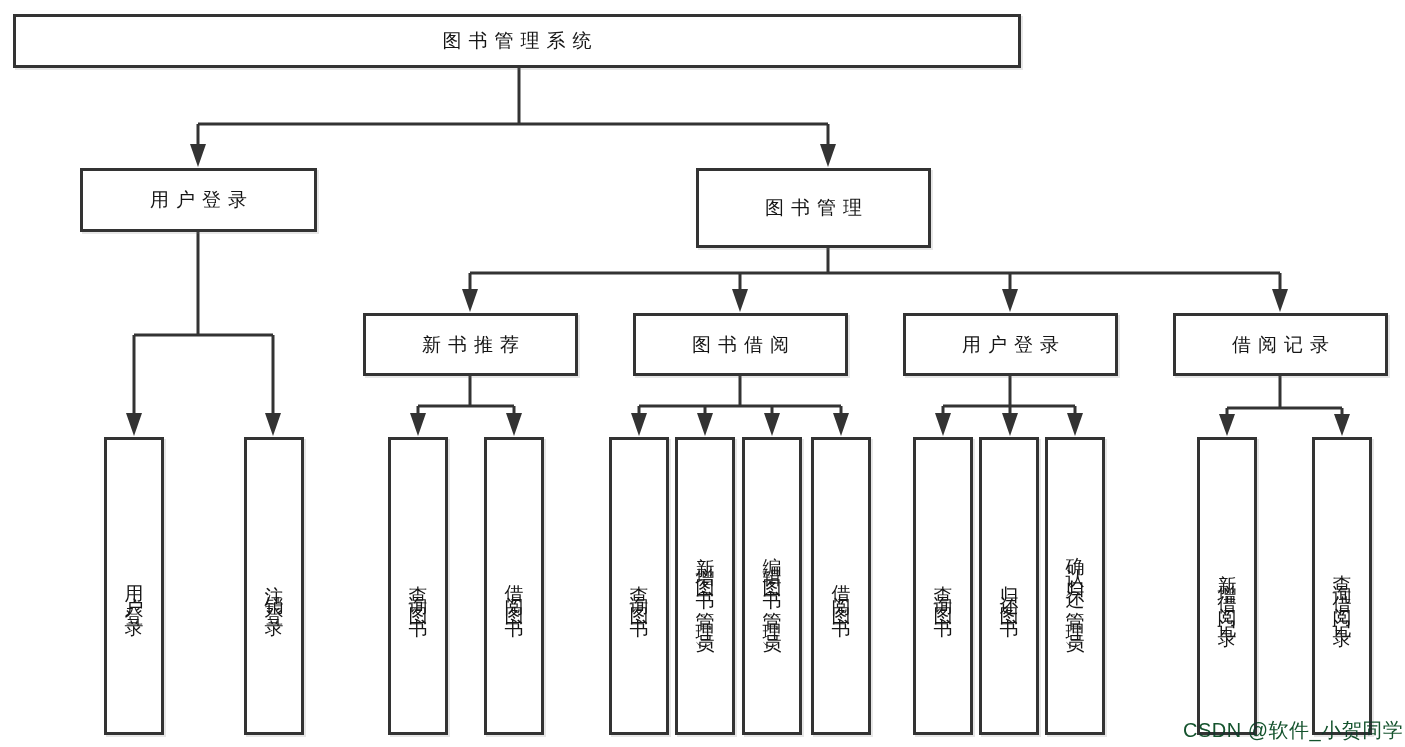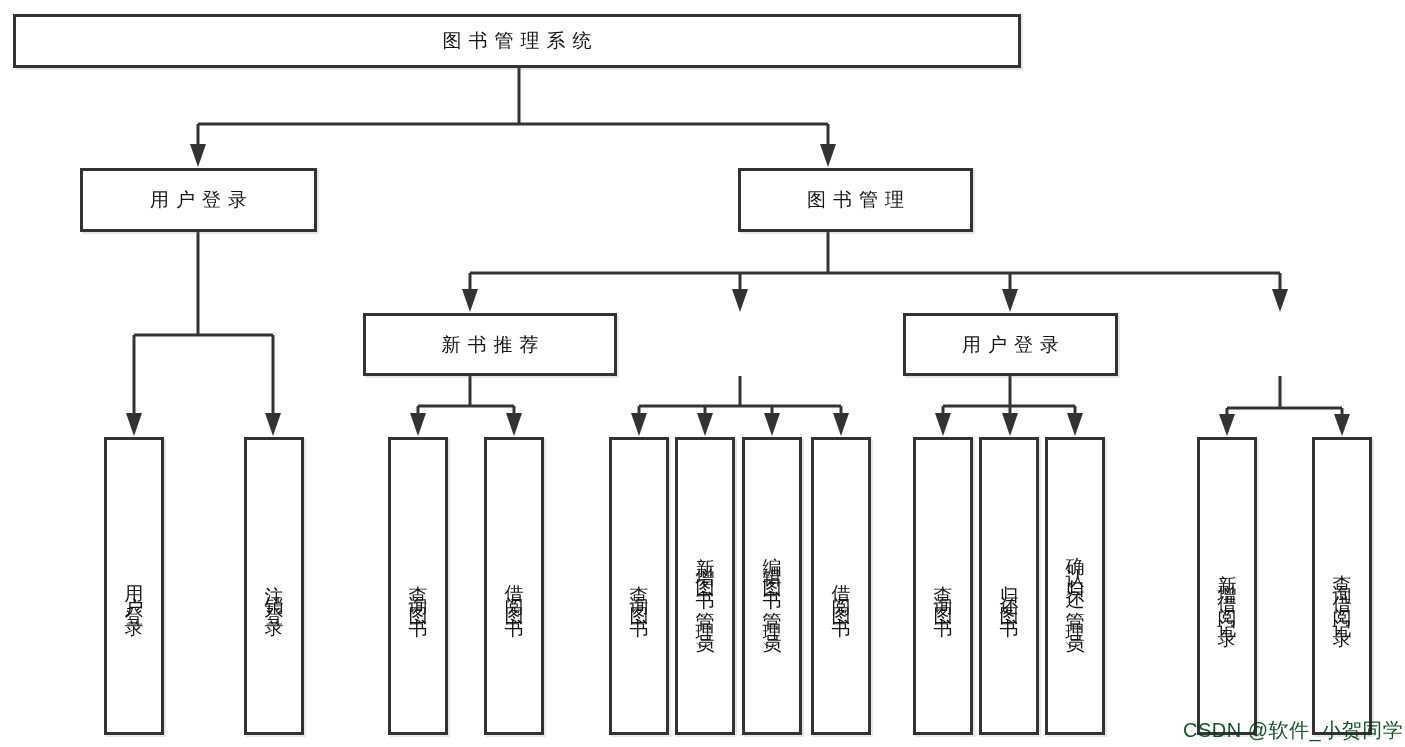--- a/index.html
+++ b/index.html
@@ -125,30 +125,36 @@
     </g>
   </svg>
 
   <div class="node h-node" style="left:13px;top:14px;width:1008px;height:54px">
     <span>图书管理系统</span>
   </div>
 
   <div class="node h-node" style="left:80px;top:168px;width:237px;height:64px">
     <span>用户登录</span>
   </div>
-  <div class="node h-node" style="left:738px;top:168px;width:235px;height:64px">
+  <div class="node h-node" style="left:696px;top:168px;width:235px;height:80px">
     <span>图书管理</span>
   </div>
 
-  <div class="node h-node" style="left:363px;top:313px;width:254px;height:63px">
+  <div class="node h-node" style="left:363px;top:313px;width:215px;height:63px">
     <span>新书推荐</span>
+  </div>
+  <div class="node h-node" style="left:633px;top:313px;width:215px;height:63px">
+    <span>图书借阅</span>
   </div>
   <div class="node h-node" style="left:903px;top:313px;width:215px;height:63px">
     <span>用户登录</span>
   </div>
+  <div class="node h-node" style="left:1173px;top:313px;width:215px;height:63px">
+    <span>借阅记录</span>
+  </div>
 
   <div class="node v-node" style="left:104px;top:437px;width:60px;height:298px">
     <span>用户登录</span>
   </div>
   <div class="node v-node" style="left:244px;top:437px;width:60px;height:298px">
     <span>注销登录</span>
   </div>
 
   <div class="node v-node" style="left:388px;top:437px;width:60px;height:298px">
     <span>查询图书</span>

